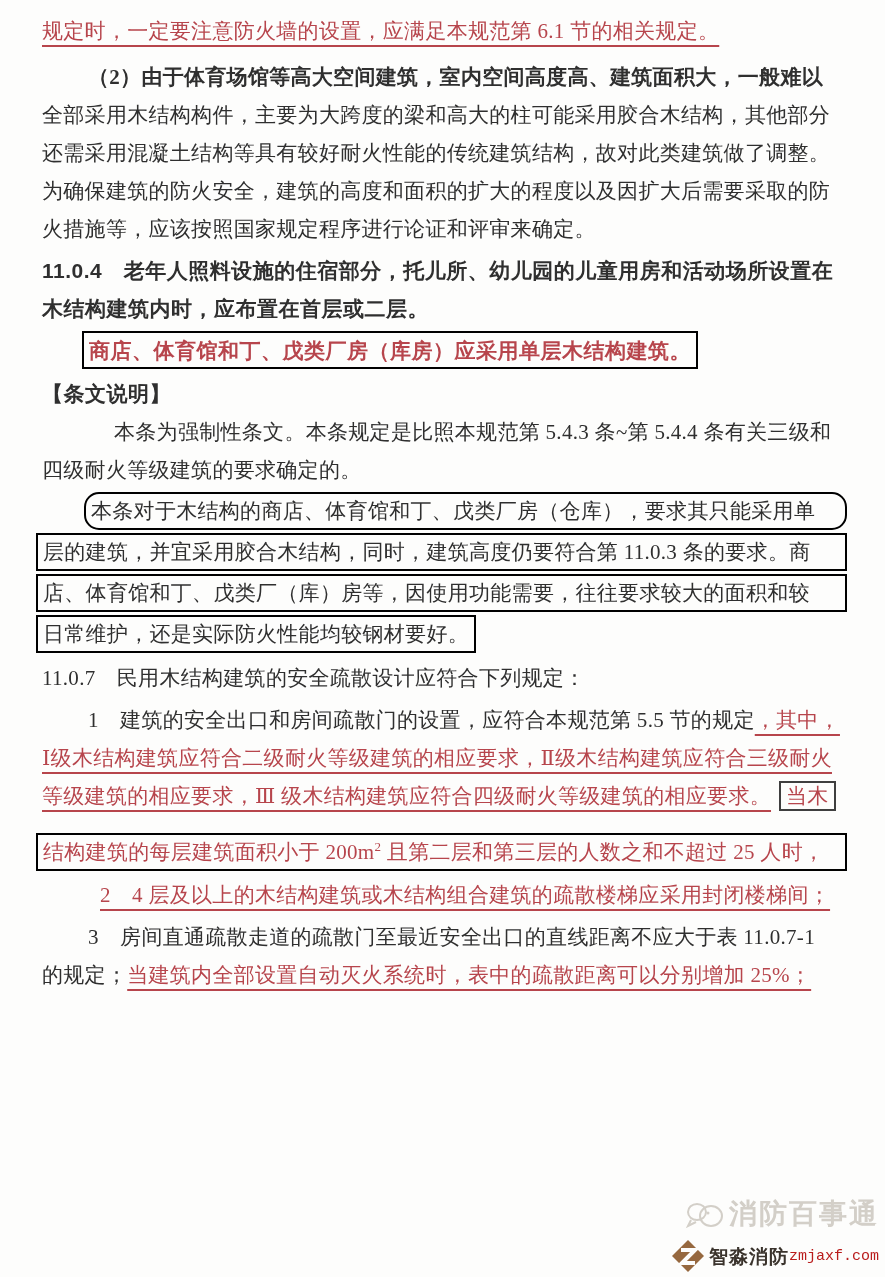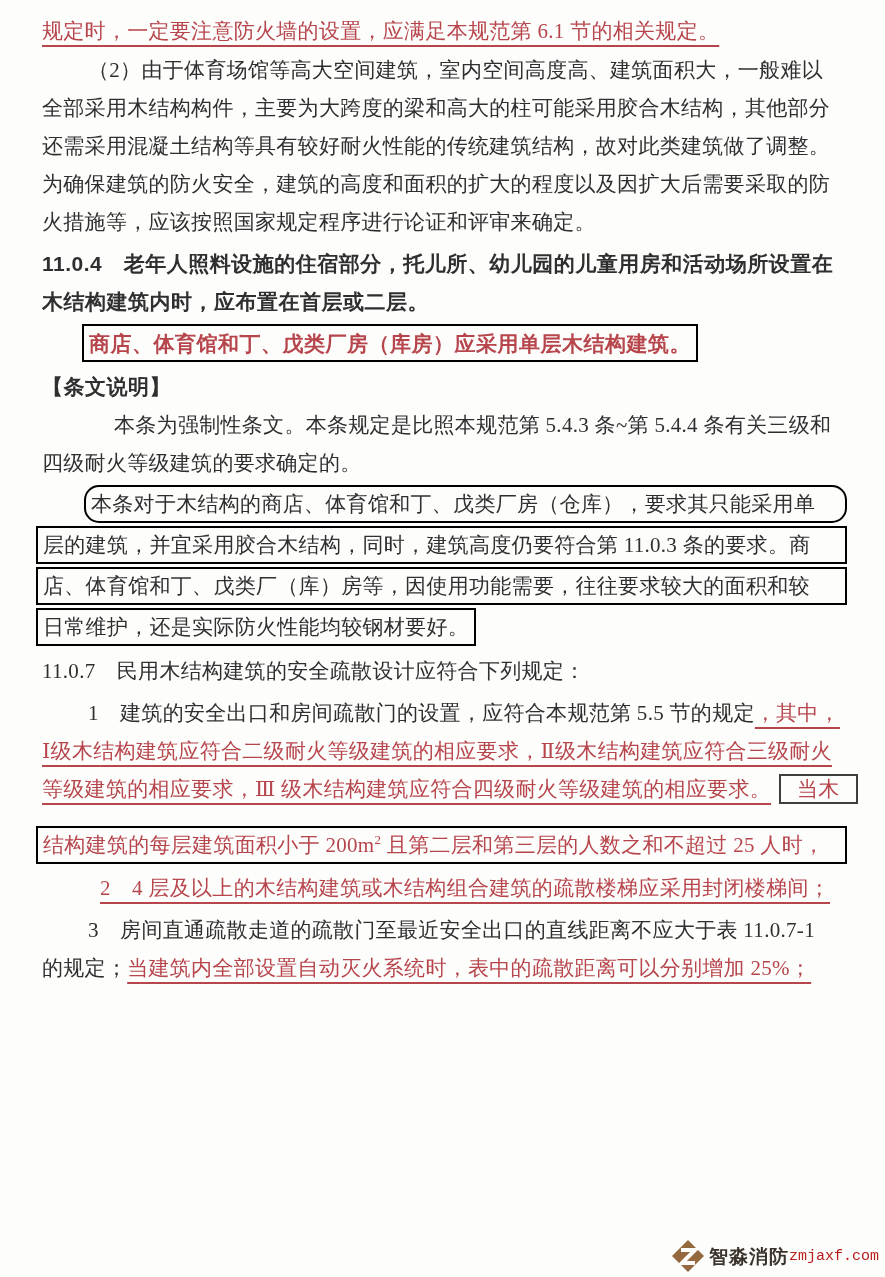--- a/index.html
+++ b/index.html
@@ -32,21 +32,21 @@
   .line.box{
     border:2px solid #000000;
     line-height:33px;
     margin:2px 0 3px -6px;
     padding:1px 5px 0 5px;
   }
   .line.fit{width:fit-content;}
   .seg{display:inline;}
   .seg.inline-box{
     border:2px solid #3f3f3f;
-    padding:1px 16px;
+    padding:1px 5px;
     margin-left:8px;
     text-decoration:none;
   }
   sup.seg{font-size:13px;line-height:0;}
   
   .watermark{position:absolute;right:4px;bottom:2px;width:260px;height:80px;}
   .wm-faint{
     position:absolute;right:2px;top:0;
     display:flex;align-items:center;gap:4px;
     color:#d3cfc8;
@@ -67,21 +67,21 @@
     font-family:"Liberation Mono","DejaVu Sans Mono",monospace;
   }
 </style>
 </head>
 <body>
 
 <div class="page">
 
   <div class="doc-body">
       <div class="line red underline"><span class="seg red">规定时，一定要注意防火墙的设置，应满足本规范第 6.1 节的相关规定。</span></div>
-      <div class="line" style="margin-left: 46px; margin-top: 1px;"><span class="seg">（2）由于体育场馆等高大空间建筑，室内空间高度高、建筑面积大，一般难以</span></div>
+      <div class="line" style="margin-left: 46px; margin-top: 8px; font-weight: bold;"><span class="seg">（2）由于体育场馆等高大空间建筑，室内空间高度高、建筑面积大，一般难以</span></div>
       <div class="line"><span class="seg">全部采用木结构构件，主要为大跨度的梁和高大的柱可能采用胶合木结构，其他部分</span></div>
       <div class="line"><span class="seg">还需采用混凝土结构等具有较好耐火性能的传统建筑结构，故对此类建筑做了调整。</span></div>
       <div class="line"><span class="seg">为确保建筑的防火安全，建筑的高度和面积的扩大的程度以及因扩大后需要采取的防</span></div>
       <div class="line"><span class="seg">火措施等，应该按照国家规定程序进行论证和评审来确定。</span></div>
       <div class="line hei" style="margin-top: 4px;"><span class="seg">11.0.4　老年人照料设施的住宿部分，托儿所、幼儿园的儿童用房和活动场所设置在</span></div>
       <div class="line hei"><span class="seg">木结构建筑内时，应布置在首层或二层。</span></div>
       <div class="line box fit red hei" style="margin-left: 40px; margin-top: 3px;"><span class="seg red">商店、体育馆和丁、戊类厂房（库房）应采用单层木结构建筑。</span></div>
       <div class="line hei" style="margin-top: 6px;"><span class="seg">【条文说明】</span></div>
       <div class="line" style="margin-left: 72px;"><span class="seg">本条为强制性条文。本条规定是比照本规范第 5.4.3 条~第 5.4.4 条有关三级和</span></div>
       <div class="line"><span class="seg">四级耐火等级建筑的要求确定的。</span></div>
@@ -93,20 +93,31 @@
       <div class="line" style="margin-left: 46px; margin-top: 4px;"><span class="seg">1　建筑的安全出口和房间疏散门的设置，应符合本规范第 5.5 节的规定</span><span class="seg red underline">，其中，</span></div>
       <div class="line red underline"><span class="seg red">Ⅰ级木结构建筑应符合二级耐火等级建筑的相应要求，Ⅱ级木结构建筑应符合三级耐火</span></div>
       <div class="line"><span class="seg red underline">等级建筑的相应要求，Ⅲ 级木结构建筑应符合四级耐火等级建筑的相应要求。</span><span class="seg red inline-box">当木</span></div>
       <div class="line box red" style="margin-top: 18px;"><span class="seg red">结构建筑的每层建筑面积小于 200m</span><sup class="seg red">2</sup><span class="seg red"> 且第二层和第三层的人数之和不超过 25 人时，</span></div>
       <div class="line red underline" style="margin-left: 58px; margin-top: 5px;"><span class="seg red">2　4 层及以上的木结构建筑或木结构组合建筑的疏散楼梯应采用封闭楼梯间；</span></div>
       <div class="line" style="margin-left: 46px; margin-top: 4px;"><span class="seg">3　房间直通疏散走道的疏散门至最近安全出口的直线距离不应大于表  11.0.7-1</span></div>
       <div class="line"><span class="seg">的规定；</span><span class="seg red underline">当建筑内全部设置自动灭火系统时，表中的疏散距离可以分别增加 25%；</span></div>
     </div>
 
   <div class="watermark">
+    <div class="wm-faint">
+      <span style="display:inline-block;width:40px;height:32px;">
+        <svg width="40" height="32" viewBox="0 0 40 32">
+          <ellipse cx="12" cy="14" rx="9" ry="8" fill="none" stroke="#d3cfc8" stroke-width="2"></ellipse>
+          <ellipse cx="26" cy="18" rx="11" ry="10" fill="none" stroke="#d3cfc8" stroke-width="2"></ellipse>
+          <circle cx="23" cy="15" r="1.5" fill="#d3cfc8"></circle>
+          <path d="M6 22 L3 28 L11 24" fill="none" stroke="#d3cfc8" stroke-width="2"></path>
+        </svg>
+      </span>
+      <span>消防百事通</span>
+    </div>
     <div class="wm-brand">
       <span style="display:inline-block;width:34px;height:34px;">
         <svg width="34" height="34" viewBox="0 0 34 34">
           <path d="M17 1 L33 17 L17 33 L1 17 Z" fill="#96683f"></path>
           <path d="M10 11 L24 11 L11 24 L24 24" fill="none" stroke="#fdfdfc" stroke-width="4"></path>
         </svg>
       </span>
       <span class="wm-brand-texts">
         <span class="wm-brand-name">智淼消防</span>
         <span class="wm-brand-url">zmjaxf.com</span>

